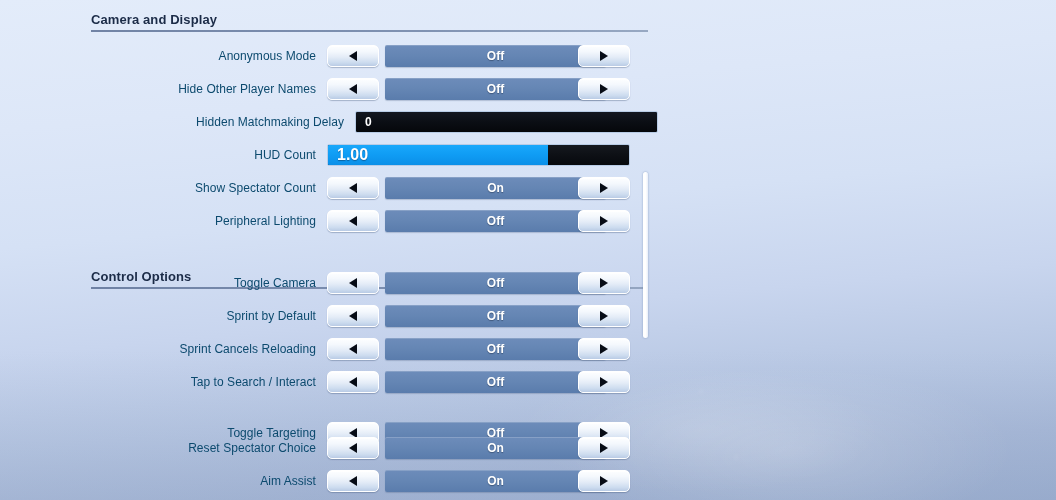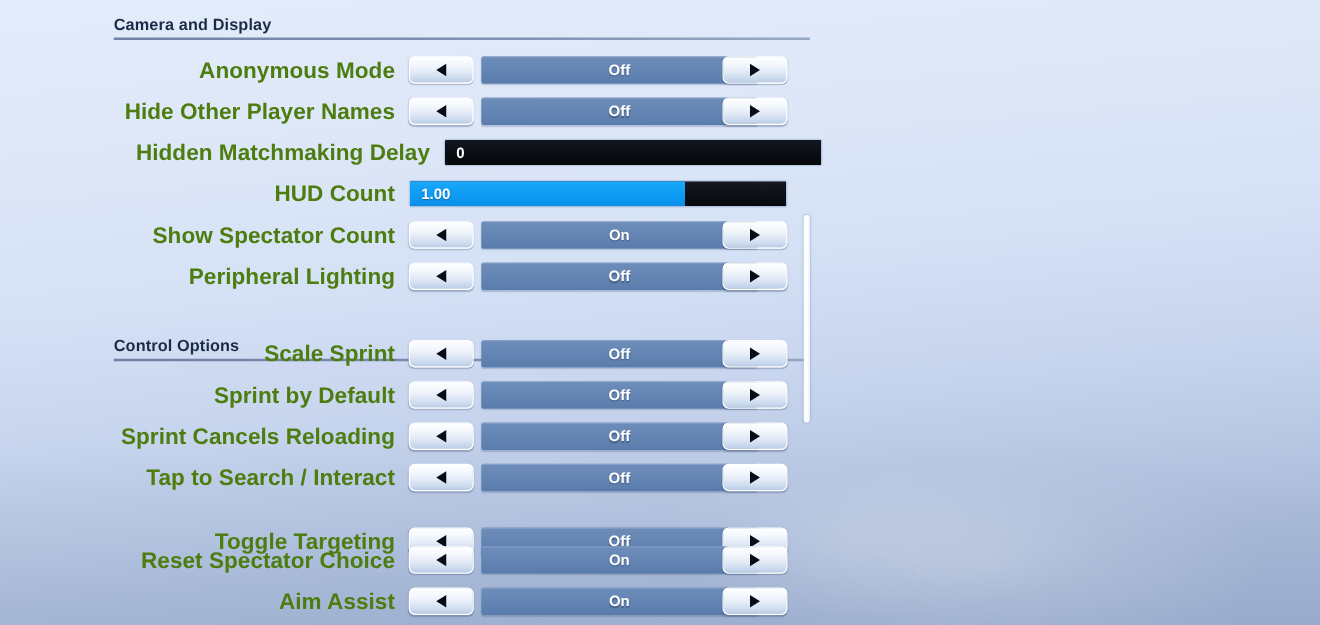--- a/index.html
+++ b/index.html
@@ -77,23 +77,23 @@
     left: 0;
     width: 660px;
     height: 26px;
   }
   .row .label {
     position: absolute;
     left: 0;
     top: 0;
     width: 316px;
     text-align: right;
-    font-size: 18px;
-    font-weight: bold;
-    color: #4d7c0f;
+    font-size: 12px;
+    font-weight: normal;
+    color: #0c4a6e;
     line-height: 26px;
     letter-spacing: 0.05px;
     white-space: nowrap;
   }
 
   
   .arrow-btn {
     position: absolute;
     top: 2px;
     width: 52px;
@@ -174,21 +174,21 @@
     position: absolute;
     left: 0; top: 0; bottom: 0;
     background: linear-gradient(to bottom, #19a8fb 0%, #0f9cf4 50%, #0a8fe8 100%);
   }
   .slider .slider-value {
     position: absolute;
     left: 9px;
     top: 0;
     line-height: 20px;
     color: #ffffff;
-    font-size: 12px;
+    font-size: 16px;
     font-weight: bold;
     text-shadow: 0 1px 1px rgba(10,50,85,0.5);
   }
 
   
   .scrollbar-track {
     position: absolute;
     left: 643px;
     top: 172px;
     width: 5px;
@@ -262,21 +262,21 @@
       <div class="value-bar">Off</div>
       <div class="arrow-btn right">
         <span class="glyph"></span>
       </div>
     </div>
     <div class="section-header" style="top: 256px; margin-top: 13px;">
       <div class="title">Control Options</div>
       <div class="rule"></div>
     </div>
     <div class="row" style="top: 270px;">
-      <div class="label">Scale Sprint</div>
+      <div class="label">Toggle Camera</div>
       <div class="arrow-btn left">
         <span class="glyph"></span>
       </div>
       <div class="value-bar">Off</div>
       <div class="arrow-btn right">
         <span class="glyph"></span>
       </div>
     </div>
     <div class="row" style="top: 303px;">
       <div class="label">Sprint by Default</div>

